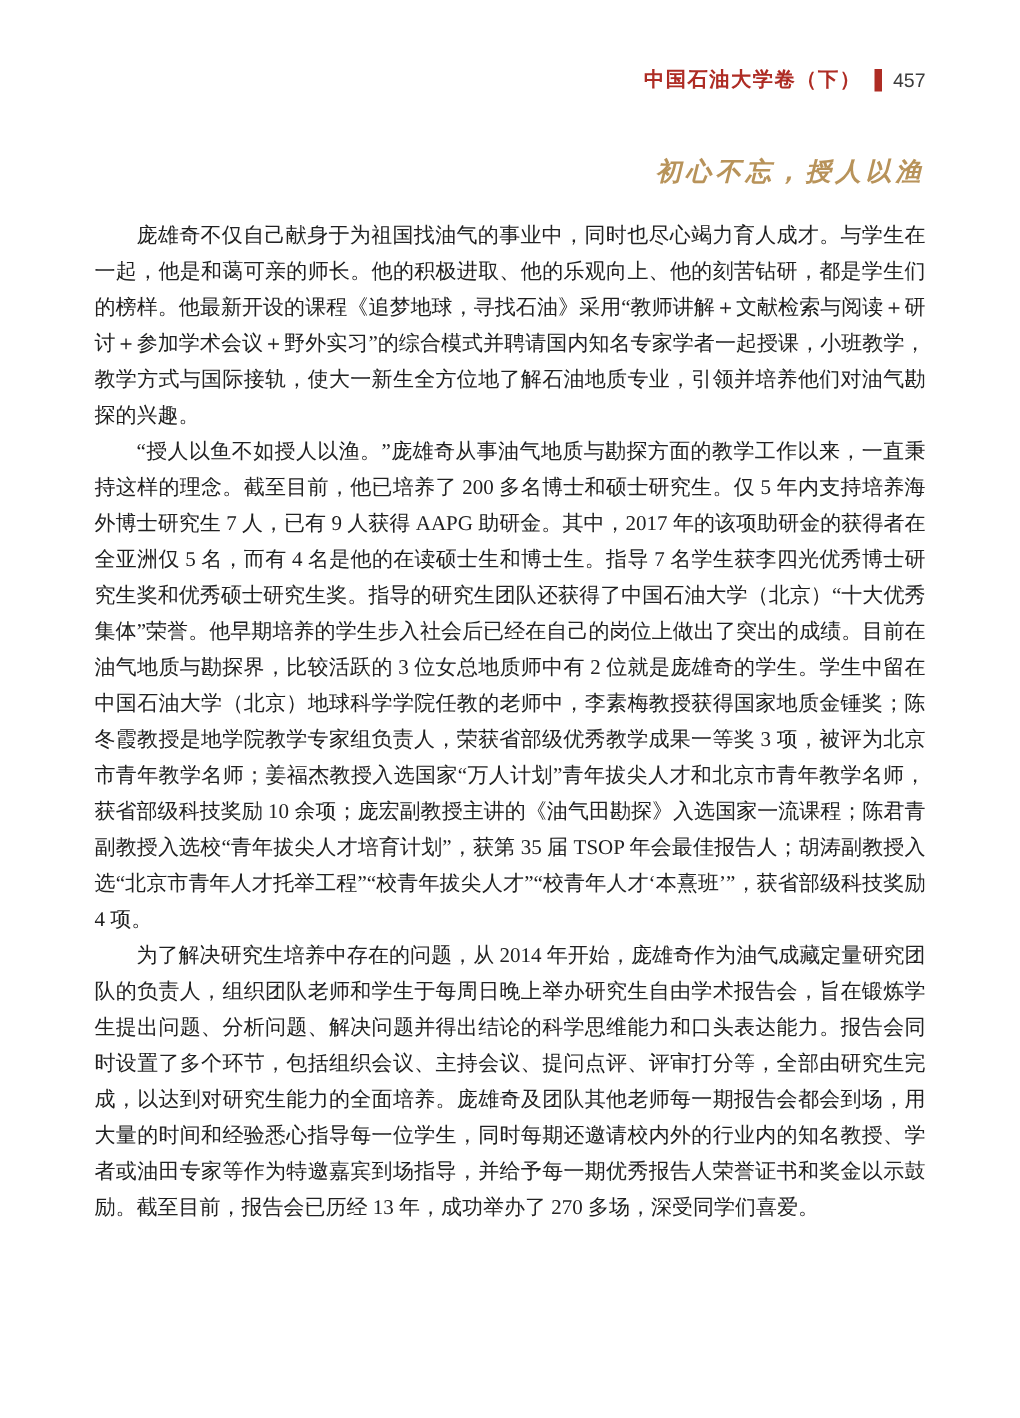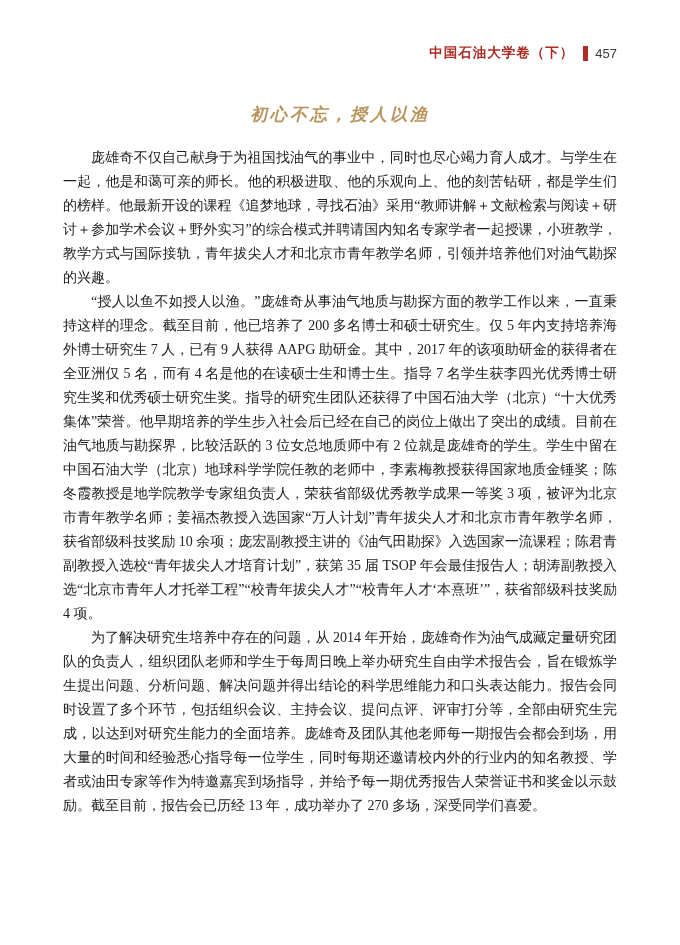--- a/index.html
+++ b/index.html
@@ -38,21 +38,21 @@
     margin: 0 7px 0 9px;
   }
   .header-page {
     color: #3c3c3c;
     font-size: 13px;
     font-family: "Liberation Sans", "DejaVu Sans", sans-serif;
   }
   
   .title {
     margin: 41px 0 4px 0;
-    text-align: center;
+    text-align: right;
     color: #b8935a;
     font-size: 17px;
     font-weight: bold;
     font-style: italic;
     letter-spacing: 3px;
     font-family: "Liberation Serif", "DejaVu Serif", serif;
   }
   
   .content {
     margin-top: 20px;
@@ -73,17 +73,17 @@
 <div class="page">
   <div class="header">
     <span class="header-title">中国石油大学卷（下）</span>
     <span class="header-bar"></span>
     <span class="header-page">457</span>
   </div>
 
   <h1 class="title">初心不忘，授人以渔</h1>
 
   <div class="content">
-    <p>庞雄奇不仅自己献身于为祖国找油气的事业中，同时也尽心竭力育人成才。与学生在一起，他是和蔼可亲的师长。他的积极进取、他的乐观向上、他的刻苦钻研，都是学生们的榜样。他最新开设的课程《追梦地球，寻找石油》采用“教师讲解＋文献检索与阅读＋研讨＋参加学术会议＋野外实习”的综合模式并聘请国内知名专家学者一起授课，小班教学，教学方式与国际接轨，青年拔尖人才和北京市青年教学名师，引领并培养他们对油气勘探的兴趣。</p>
+    <p>庞雄奇不仅自己献身于为祖国找油气的事业中，同时也尽心竭力育人成才。与学生在一起，他是和蔼可亲的师长。他的积极进取、他的乐观向上、他的刻苦钻研，都是学生们的榜样。他最新开设的课程《追梦地球，寻找石油》采用“教师讲解＋文献检索与阅读＋研讨＋参加学术会议＋野外实习”的综合模式并聘请国内知名专家学者一起授课，小班教学，教学方式与国际接轨，使大一新生全方位地了解石油地质专业，引领并培养他们对油气勘探的兴趣。</p>
     <p>“授人以鱼不如授人以渔。”庞雄奇从事油气地质与勘探方面的教学工作以来，一直秉持这样的理念。截至目前，他已培养了 200 多名博士和硕士研究生。仅 5 年内支持培养海外博士研究生 7 人，已有 9 人获得 AAPG 助研金。其中，2017 年的该项助研金的获得者在全亚洲仅 5 名，而有 4 名是他的在读硕士生和博士生。指导 7 名学生获李四光优秀博士研究生奖和优秀硕士研究生奖。指导的研究生团队还获得了中国石油大学（北京）“十大优秀集体”荣誉。他早期培养的学生步入社会后已经在自己的岗位上做出了突出的成绩。目前在油气地质与勘探界，比较活跃的 3 位女总地质师中有 2 位就是庞雄奇的学生。学生中留在中国石油大学（北京）地球科学学院任教的老师中，李素梅教授获得国家地质金锤奖；陈冬霞教授是地学院教学专家组负责人，荣获省部级优秀教学成果一等奖 3 项，被评为北京市青年教学名师；姜福杰教授入选国家“万人计划”青年拔尖人才和北京市青年教学名师，获省部级科技奖励 10 余项；庞宏副教授主讲的《油气田勘探》入选国家一流课程；陈君青副教授入选校“青年拔尖人才培育计划”，获第 35 届 TSOP 年会最佳报告人；胡涛副教授入选“北京市青年人才托举工程”“校青年拔尖人才”“校青年人才‘本熹班’”，获省部级科技奖励 4 项。</p>
     <p>为了解决研究生培养中存在的问题，从 2014 年开始，庞雄奇作为油气成藏定量研究团队的负责人，组织团队老师和学生于每周日晚上举办研究生自由学术报告会，旨在锻炼学生提出问题、分析问题、解决问题并得出结论的科学思维能力和口头表达能力。报告会同时设置了多个环节，包括组织会议、主持会议、提问点评、评审打分等，全部由研究生完成，以达到对研究生能力的全面培养。庞雄奇及团队其他老师每一期报告会都会到场，用大量的时间和经验悉心指导每一位学生，同时每期还邀请校内外的行业内的知名教授、学者或油田专家等作为特邀嘉宾到场指导，并给予每一期优秀报告人荣誉证书和奖金以示鼓励。截至目前，报告会已历经 13 年，成功举办了 270 多场，深受同学们喜爱。</p>
   </div>
 </div>
 
 </body></html>

